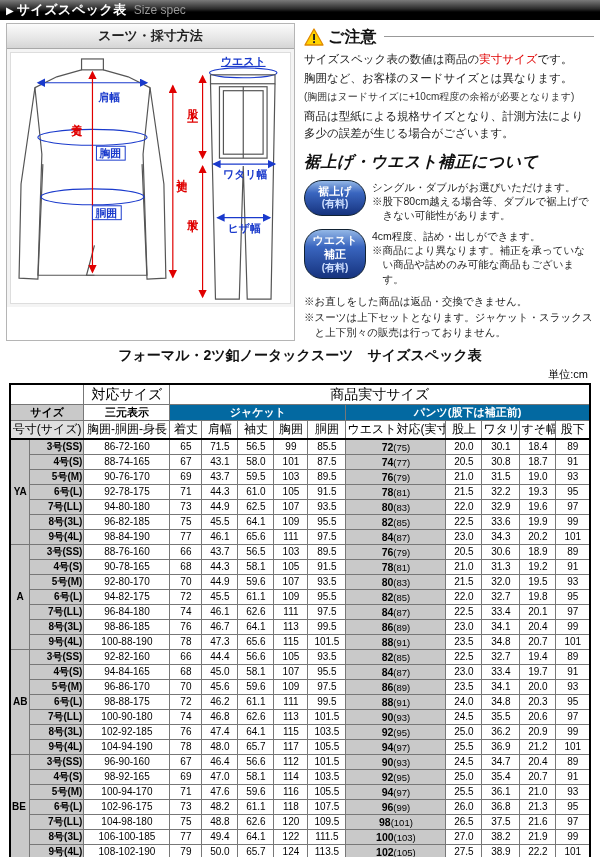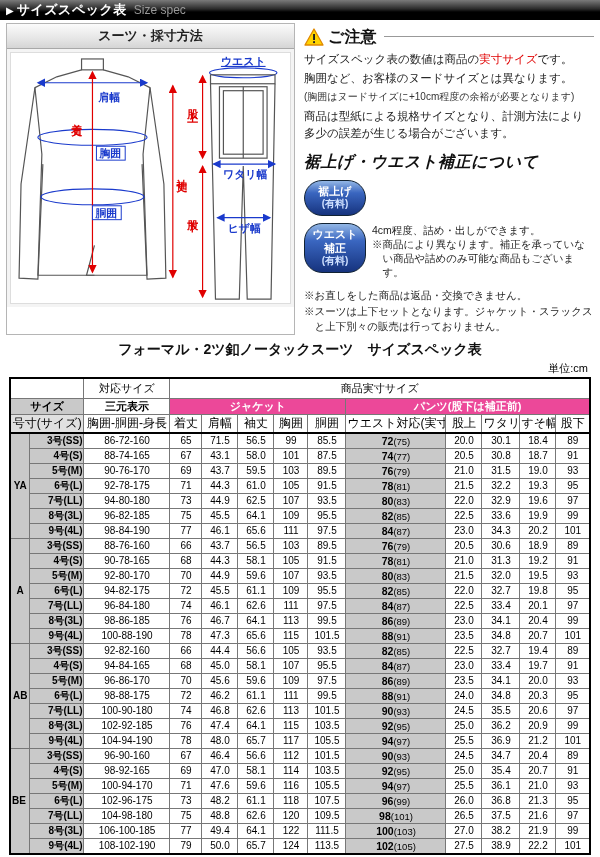--- a/index.html
+++ b/index.html
@@ -45,24 +45,24 @@
 
   
   .tbl-title { text-align: center; font-weight: bold; font-size: 14px; margin: 6px 0 2px 0; color: #111; }
   .tbl-unit { text-align: right; font-size: 11px; padding-right: 12px; margin-bottom: 1px; }
 
   table.spec { border-collapse: collapse; margin: 0 auto; border: 2px solid #000; table-layout: fixed;
                width: 580px; text-align: center; }
   table.spec td { border: 1px solid #777; font-size: 10px; height: 14px; padding: 0 1px; overflow: hidden; white-space: nowrap; }
   td.c-triple, td.c-j0 { border-left: 2px solid #000; }
   td.c-waist { border-left: 4px double #000; }
-  tr.r1 td { font-size: 11px; height: 20px; }
+  tr.r1 td { font-size: 14px; height: 20px; }
   tr.r2 td { font-weight: bold; font-size: 11px; height: 16px; }
   tr.r3 td { font-size: 12px; height: 16px; border-bottom: 2px solid #000; }
-  .hdr-black { background: #ec4899; color: #fff; }
+  .hdr-black { background: #0369a1; color: #fff; }
   .gray { background: #c9c9c9; }
   .lgray { background: #e0e0e0; }
   tr.gstart td { border-top: 1px solid #000; }
   tr.ginner td { border-top: 1px dotted #999; }
   td.gname { background: #c9c9c9; font-weight: bold; font-size: 11px; white-space: pre-line; line-height: 1.1; }
   td.size-label { background: #c9c9c9; font-weight: bold; text-align: right; padding-left: 2px; }
   td.waist { background: #c9c9c9; }
   td.waist b { font-size: 10.5px; }
   td.waist span { font-size: 9.5px; font-weight: normal; }
 
@@ -155,20 +155,24 @@
       <div class="p-norm">胸囲など、お客様のヌードサイズとは異なります。</div>
       <div class="p-small">(胸囲はヌードサイズに+10cm程度の余裕が必要となります)</div>
       <div class="p-norm">商品は型紙による規格サイズとなり、計測方法により多少の誤差が生じる場合がございます。</div>
 
       <div class="corr-title">裾上げ・ウエスト補正について</div>
 
       <div class="badge-row">
         <div class="badge">
           <div>裾上げ</div>
           <div class="fee">(有料)</div>
+        </div>
+        <div class="badge-text">
+          <div>シングル・ダブルがお選びいただけます。</div>
+          <div class="hang">※股下80cm越える場合等、ダブルで裾上げできない可能性があります。</div>
         </div>
       </div>
 
       <div class="badge-row">
         <div class="badge">
           <div>ウエスト</div>
           <div>補正</div>
           <div class="fee">(有料)</div>
         </div>
         <div class="badge-text">

